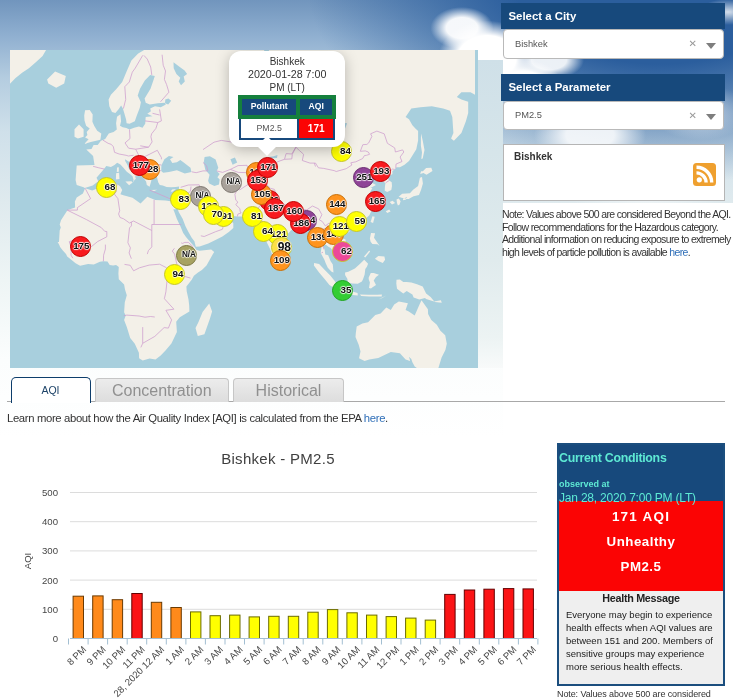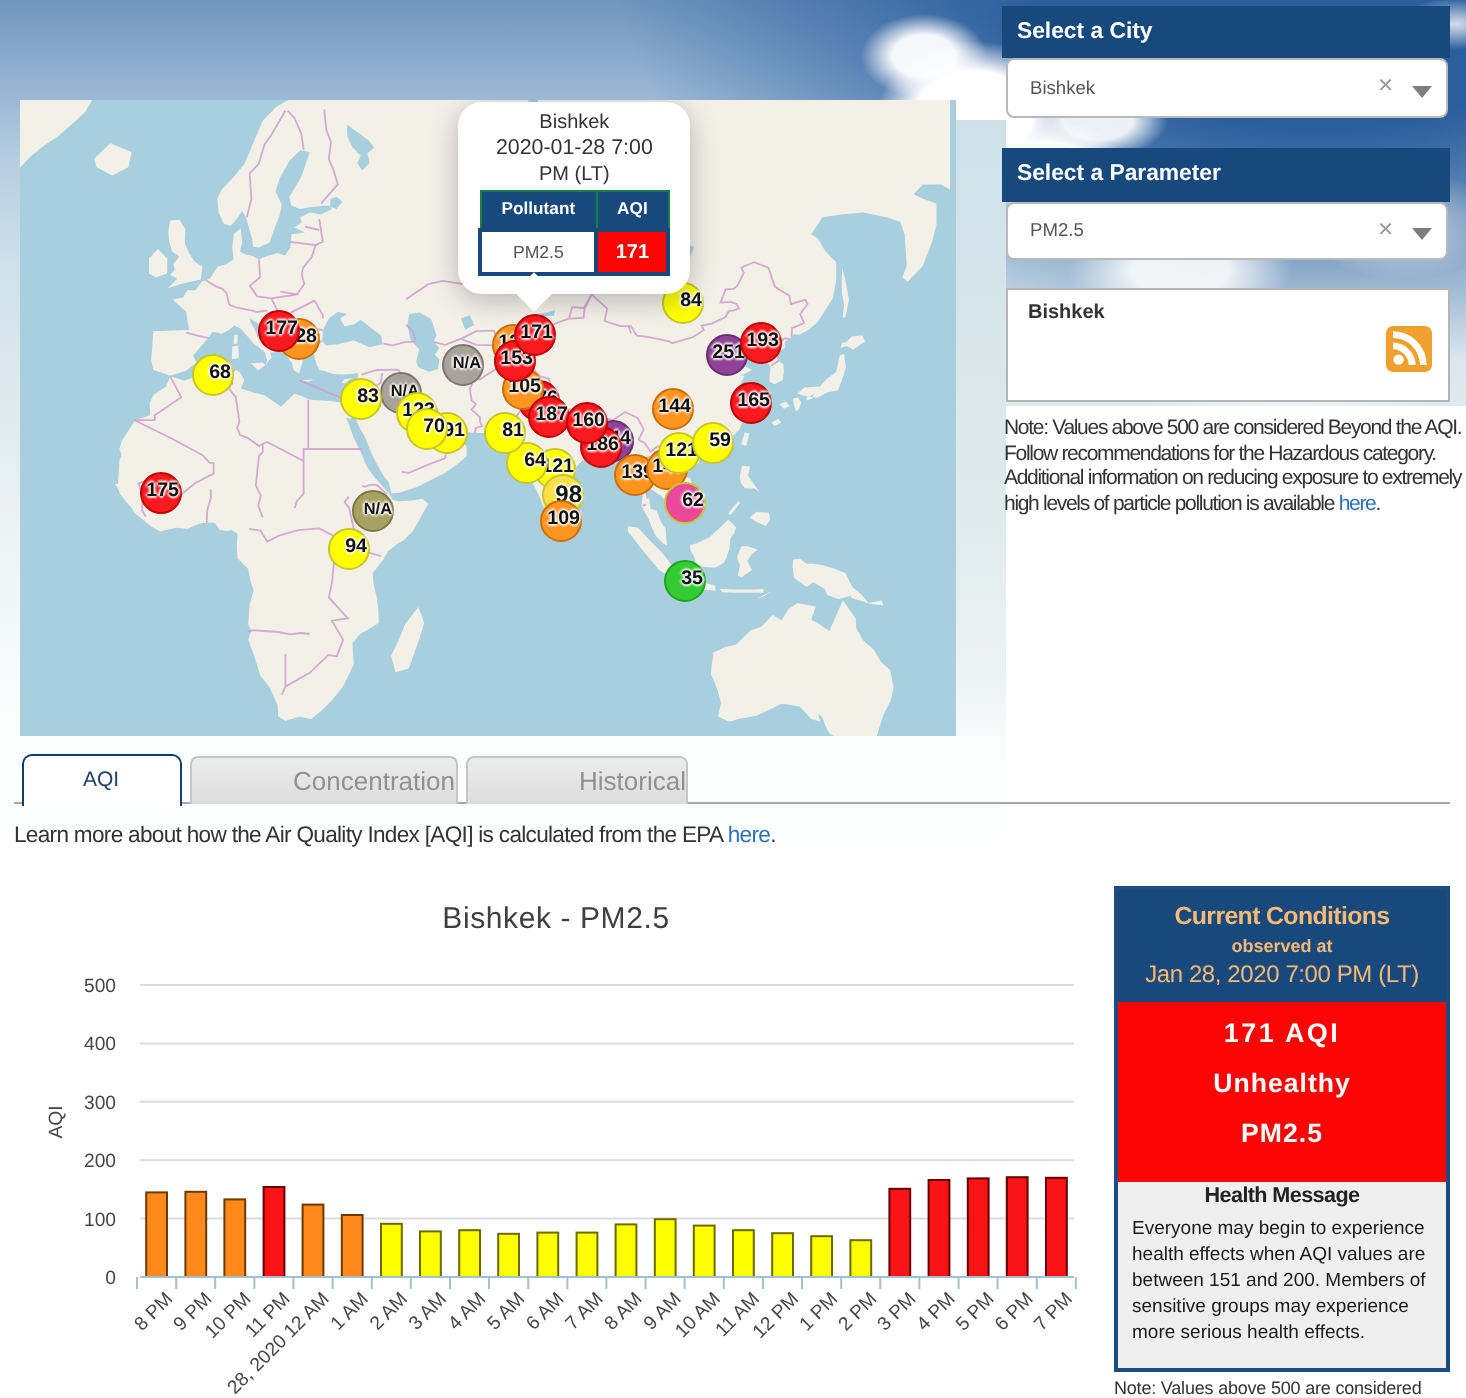--- a/index.html
+++ b/index.html
@@ -15,40 +15,40 @@
 radial-gradient(45px 20px at 728px 12px, rgba(255,255,255,.8), rgba(255,255,255,0) 65%),
 radial-gradient(520px 300px at 660px -20px, #2b5e9d 28%, rgba(43,94,157,0) 68%),
 linear-gradient(180deg,#7195bd 0%,#8fafd0 8%,#b5cde0 18%,#cfe0ea 30%,#dfeaee 46%,#eef5f5 64%,#fbfdfd 82%,#fff 100%)}
 .hdr{position:absolute;left:8px;top:4px;width:470px;height:37px;background:#17497c;border-radius:5px 5px 0 0}
 .hdr span{position:absolute;left:55px;top:10px;color:#fff;font-size:16px;letter-spacing:-0.2px}
 #map{position:absolute;left:10px;top:50px;width:468px;height:318px;overflow:hidden;background:#a8cfdd}
 .mk{position:absolute;width:21px;height:21px;border-radius:50%;border:1.5px solid;font-weight:bold;color:#111;text-align:right;line-height:18.5px;text-shadow:-1px 0 1px rgba(255,255,255,.9),1px 0 1px rgba(255,255,255,.9),0 -1px 1px rgba(255,255,255,.9),0 1px 1px rgba(255,255,255,.9)}
 .popup{position:absolute;left:219.4px;top:0.5px;width:115.6px;height:96px;background:#fff;border-radius:12px;box-shadow:0 3px 14px rgba(0,0,0,.25);text-align:center;color:#333;font-size:10px;line-height:13px;padding-top:4px}
 .ptail{position:absolute;left:250px;top:88.5px;width:14px;height:14px;background:#fff;transform:rotate(45deg);z-index:5}
 .popup table{margin:1px auto 0;border-collapse:collapse}
-.popup th{background:#17497c;color:#fff;border:1px solid #15803d;font-size:8.6px;width:58px;height:20px}
+.popup th{background:#17497c;color:#fff;border:4px solid #15803d;font-size:8.6px;width:58px;height:20px}
 .popup th+th{width:36px}
 .popup td{border:2px solid #17497c;height:22px;font-size:8.8px}
 .tabline{position:absolute;left:7px;top:401px;width:718px;height:1px;background:#a8a8a8}
-.tab{position:absolute;top:377.5px;height:24px;background:linear-gradient(180deg,#ececec,#dddddd);border:1px solid #c6c6c6;border-bottom:none;border-radius:4px 4px 0 0;color:#909090;font-size:13px;text-align:right;line-height:23px}
+.tab{position:absolute;top:377.5px;height:24px;background:linear-gradient(180deg,#ececec,#dddddd);border:1px solid #c6c6c6;border-bottom:none;border-radius:4px 4px 0 0;color:#909090;font-size:16px;text-align:center;line-height:23px}
 .tabA{position:absolute;left:10.5px;top:376.5px;width:80px;height:26px;background:#fff;border:1.5px solid #0d3d6b;border-bottom:none;border-radius:5px 5px 0 0;color:#1d4368;font-size:10.5px;text-align:center;line-height:24px;z-index:3}
 .learn{position:absolute;left:7px;top:412px;font-size:11.3px;letter-spacing:-0.35px;color:#333}
 .learn a{color:#2f6fb8}
 .shd{position:absolute;left:501px;width:224px;height:26.5px;background:#17497c;color:#fff;font-weight:bold;font-size:11.4px;line-height:26.5px;padding-left:7.5px}
 .sdd{position:absolute;left:503px;width:221px;height:30px;background:#fff;border:1px solid #b9b9b9;border-radius:4px;font-size:9.3px;color:#555;line-height:28px;padding-left:11px}
 .sdd .x{position:absolute;right:26px;top:0;color:#999;font-size:10px}
 .sdd .tri{position:absolute;right:7px;top:12.5px;width:0;height:0;border-left:5.5px solid transparent;border-right:5.5px solid transparent;border-top:6.5px solid #7e7e7e}
 .rssbox{position:absolute;left:503px;top:143.5px;width:222px;height:57px;background:#fff;border:1px solid #b5b5b5}
 .rssbox b{position:absolute;left:10px;top:6px;font-size:10px;color:#333}
 .note{position:absolute;left:502px;top:208px;width:232px;font-size:10.5px;line-height:12.6px;letter-spacing:-0.65px;color:#333}
 .note a{color:#2f6fb8}
 .cc{position:absolute;left:557px;top:443px;width:168px;height:243px;border:2px solid #1b4e7e;background:#efefef}
-.cchd{background:#17497c;color:#fdba74;text-align:center;padding-top:6px;height:56px}
+.cchd{background:#17497c;color:#5eead4;text-align:left;padding-top:6px;height:56px}
 .t1{font-size:12.4px;font-weight:bold;letter-spacing:-0.3px}
-.t2{font-size:9px;font-weight:bold;margin-top:3px}
+.t2{font-size:9px;font-weight:bold;margin-top:14px}
 .t3{font-size:12px;font-weight:normal;margin-top:2px;letter-spacing:-0.2px}
 .ccred{background:#fb0404;color:#fff;text-align:center;height:90px;padding-top:3px}
 .ccred div{font-size:13.3px;font-weight:bold;line-height:25px;letter-spacing:0.5px}
 .ccgray{text-align:center;color:#222}
 .ccgray .hm{font-weight:bold;font-size:10.8px;letter-spacing:-0.3px;padding-top:1px}
 .ccgray p{text-align:left;font-size:9.5px;line-height:13.1px;padding:4px 6px 0 7px;color:#1a1a1a}
 .bnote{position:absolute;left:557px;top:689px;font-size:9px;letter-spacing:-0.1px;color:#333}
 .axn{font-size:9.6px;fill:#464646}
 </style></head><body>
 <div id="page">

